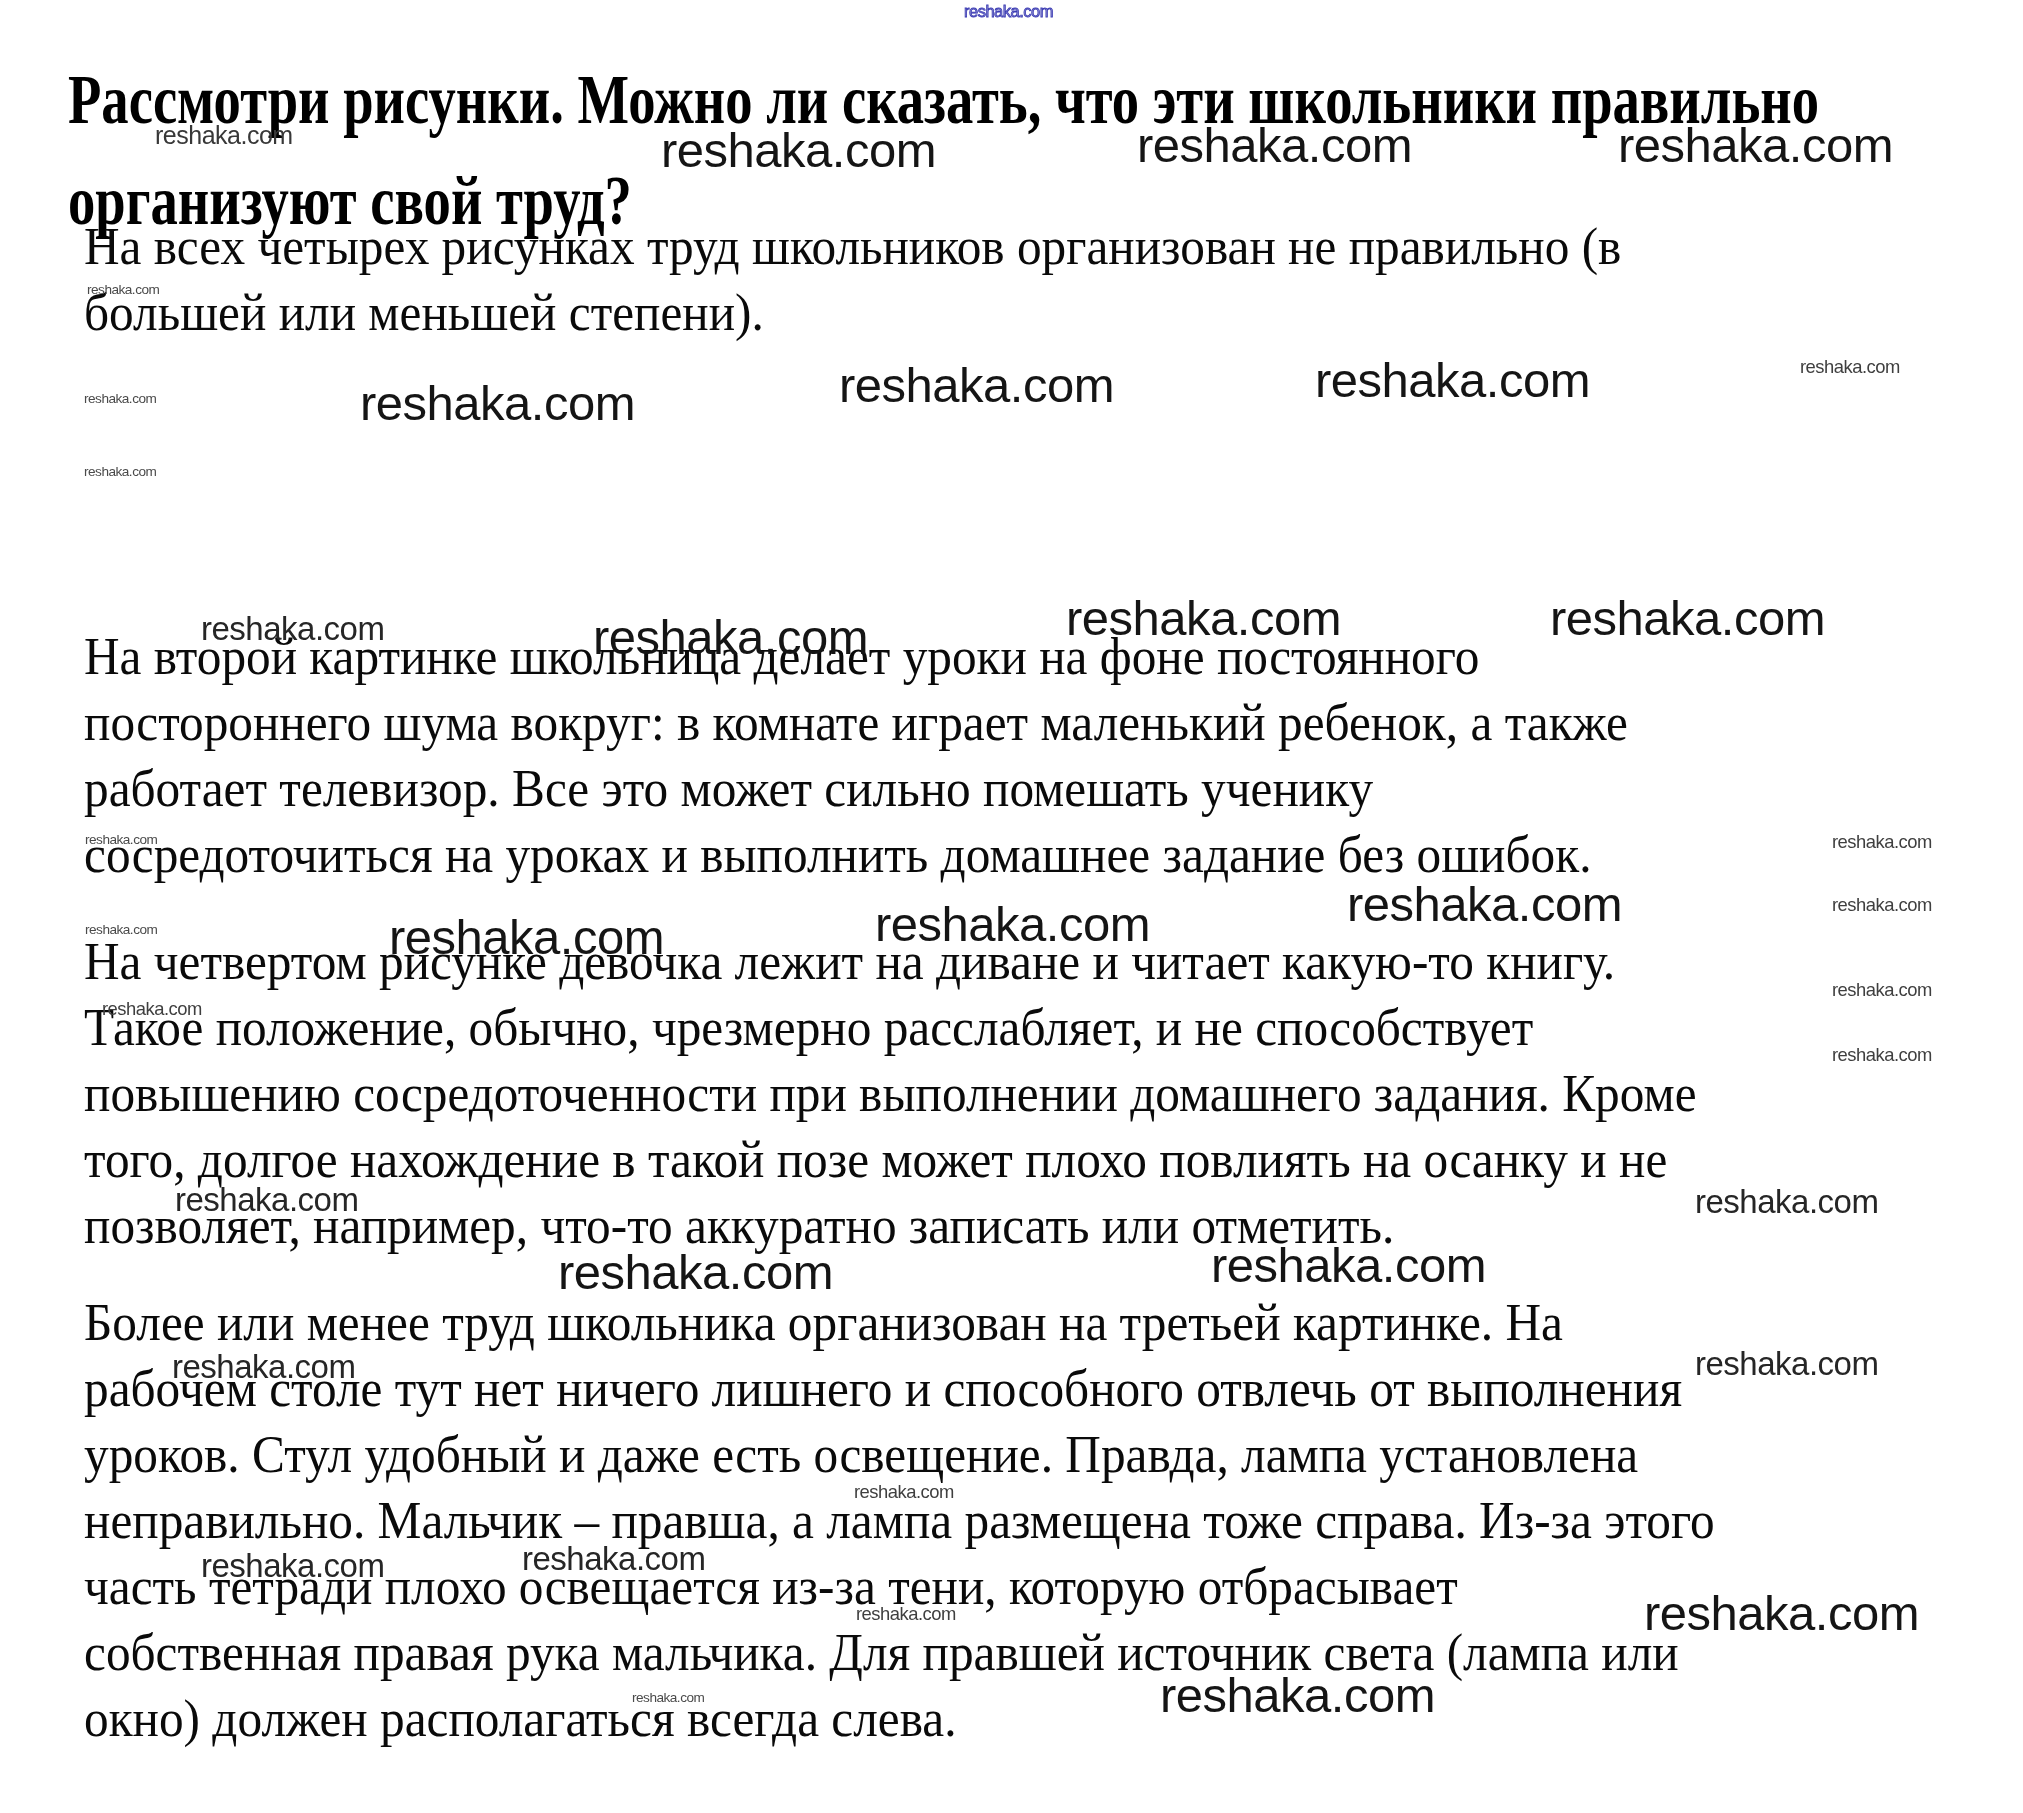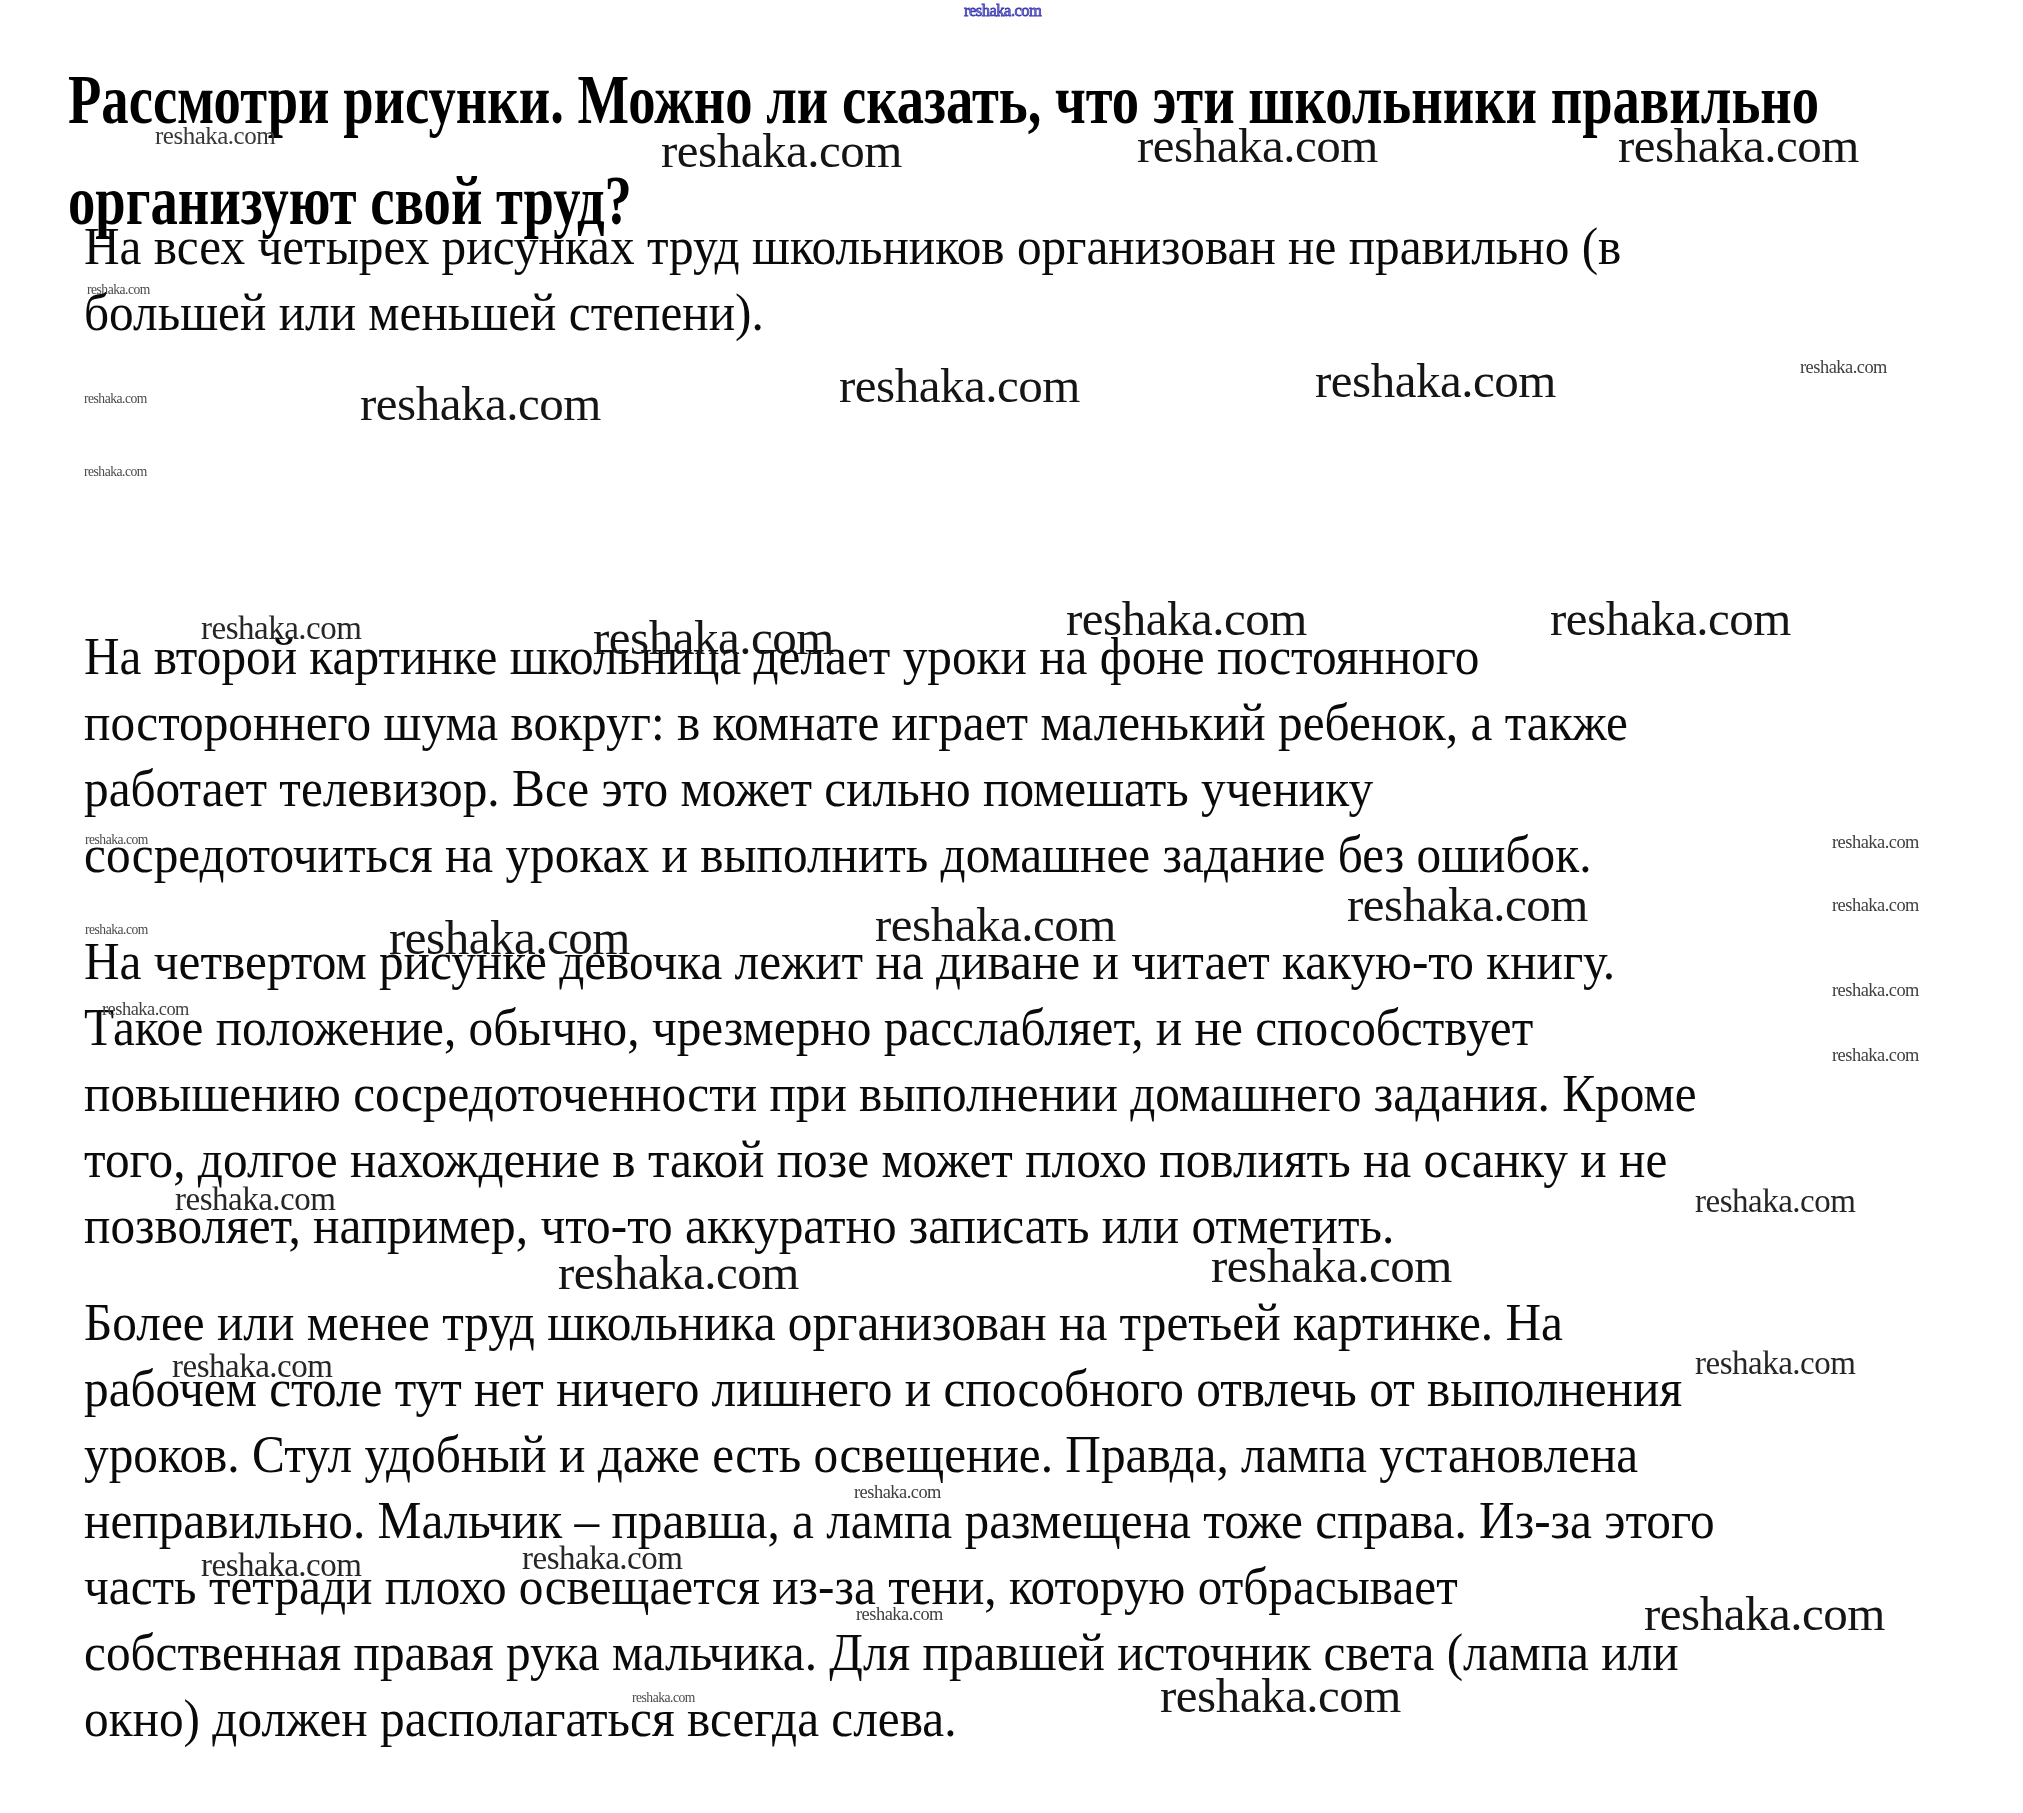--- a/index.html
+++ b/index.html
@@ -38,21 +38,21 @@
   .para .bline{
     display:block;
     white-space:nowrap;
     transform:scaleX(0.93);
     transform-origin:0 0;
   }
   .p1{top:213px;} .p2{top:391px;} .p3{top:623px;} .p4{top:928px;} .p5{top:1289px;}
   
   .wm{
     position:absolute;
-    font-family:Liberation Serif, serif;
+    font-family:Liberation Sans, sans-serif;
     white-space:nowrap;
     line-height:1;
     letter-spacing:-0.5px;
   }
   .wm-big   {font-size:49px; color:#151515;}
   .wm-med   {font-size:33px; color:#262626;}
   .wm-msmall{font-size:25px; color:#383838;}
   .wm-small {font-size:18.4px; color:#3f3f3f;}
   .wm-tiny  {font-size:13.6px; color:#4a4a4a;}
   .wm-blue  {font-size:16.5px; color:#8a8ad0; -webkit-text-stroke:0.8px #3b3bb3;}

